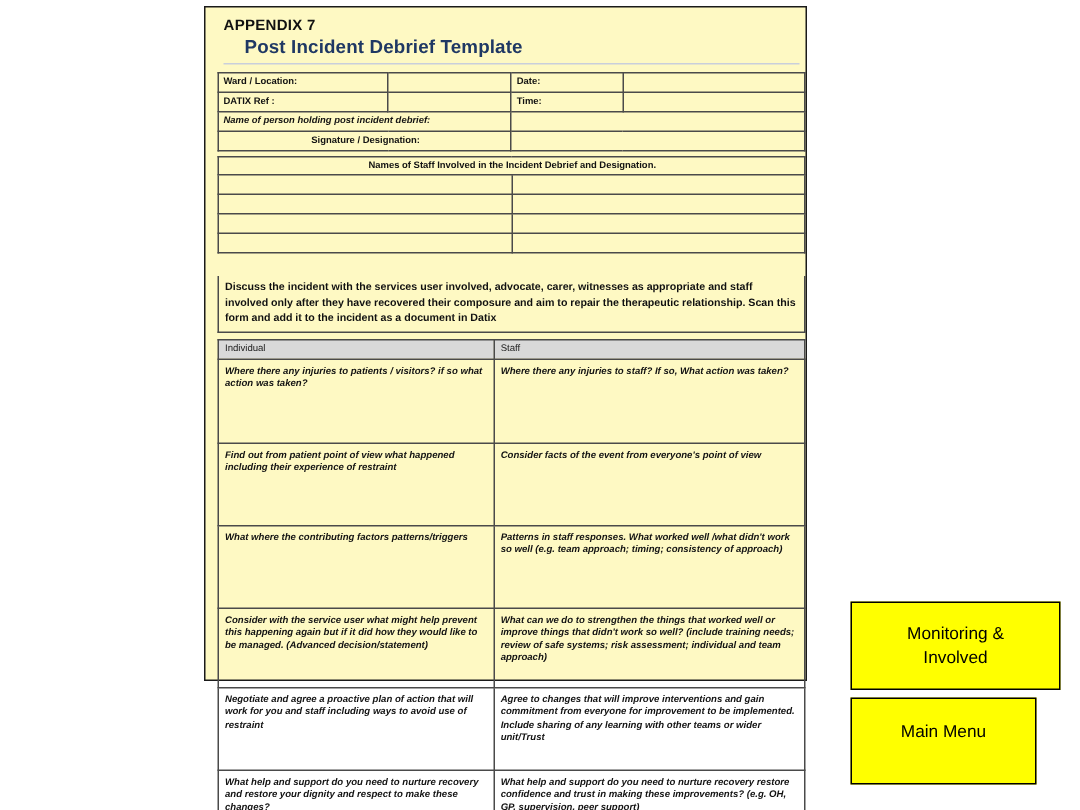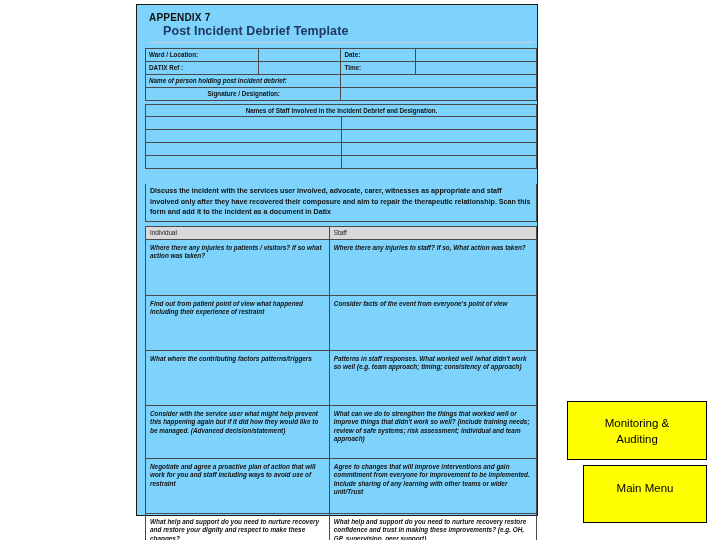--- a/index.html
+++ b/index.html
@@ -20,22 +20,22 @@
     position: absolute;
     inset: 0;
     background: #ffffff;
   }
 
   #document-sheet {
     position: absolute;
     left: 136px;
     top: 4px;
     width: 402px;
-    height: 512px;
-    background: #7dd3fc;
+    height: 450px;
+    background: #fef9c3;
     border: 1.5px solid #1a1a1a;
     box-sizing: border-box;
     padding: 6px 0 0 8px;
   }
 
   
   .appendix-label {
     font-size: 10px;
     font-weight: bold;
     color: #111111;
@@ -158,21 +158,21 @@
     line-height: 16px;
     font-family: "Liberation Sans", sans-serif;
   }
   #btn-monitoring {
     left: 567px;
     top: 401px;
     width: 140px;
     height: 59px;
   }
   #btn-main-menu {
-    left: 583px;
+    left: 567px;
     top: 465px;
     width: 124px;
     height: 58px;
     align-items: flex-start;
     padding-top: 14px;
   }
 </style>
 </head>
 <body>
 
@@ -282,21 +282,21 @@
           <td class="q-cell">What help and support do you need to nurture recovery restore confidence and trust in making these improvements? (e.g. OH, GP, supervision, peer support)</td>
         </tr>
       </tbody>
     </table>
 
   </div>
 
   <div class="nav-button" id="btn-monitoring">
     <span>
       <span>Monitoring  &amp;</span><br>
-      <span>Auditing</span>
+      <span>Involved</span>
     </span>
   </div>
 
   <div class="nav-button" id="btn-main-menu">
     <span>Main Menu</span>
   </div>
 
 </div>
 
 </body></html>

